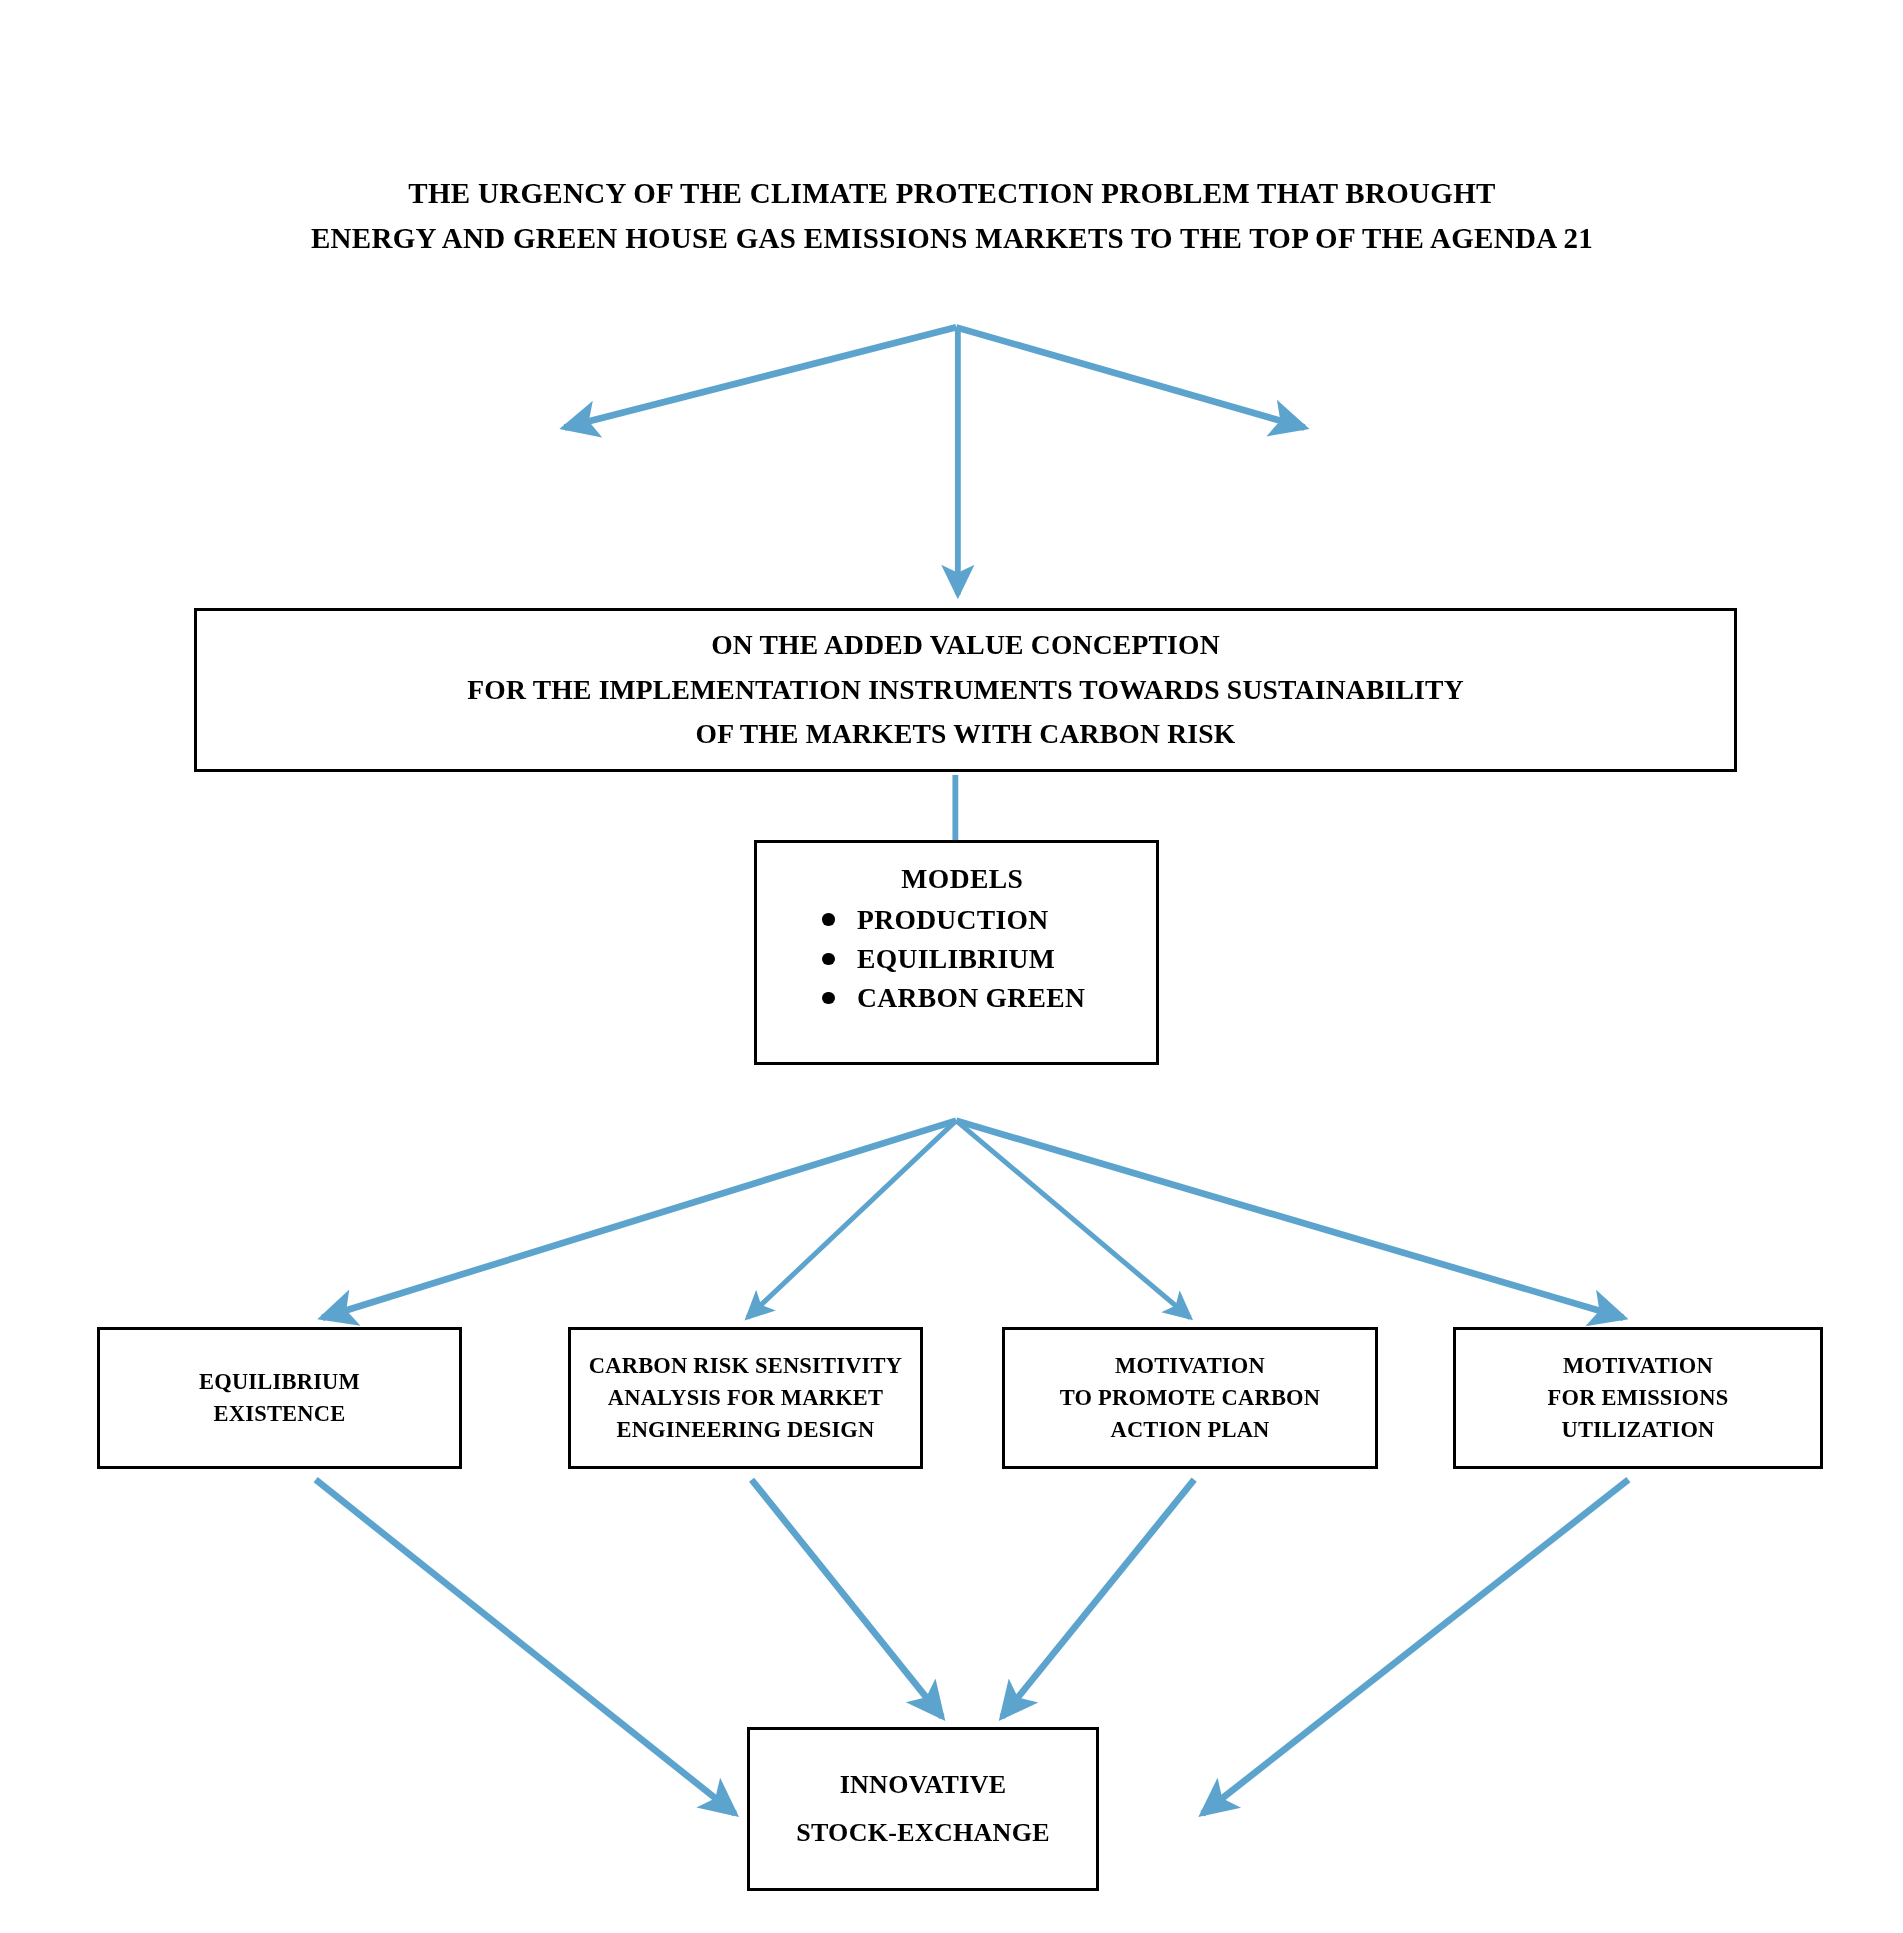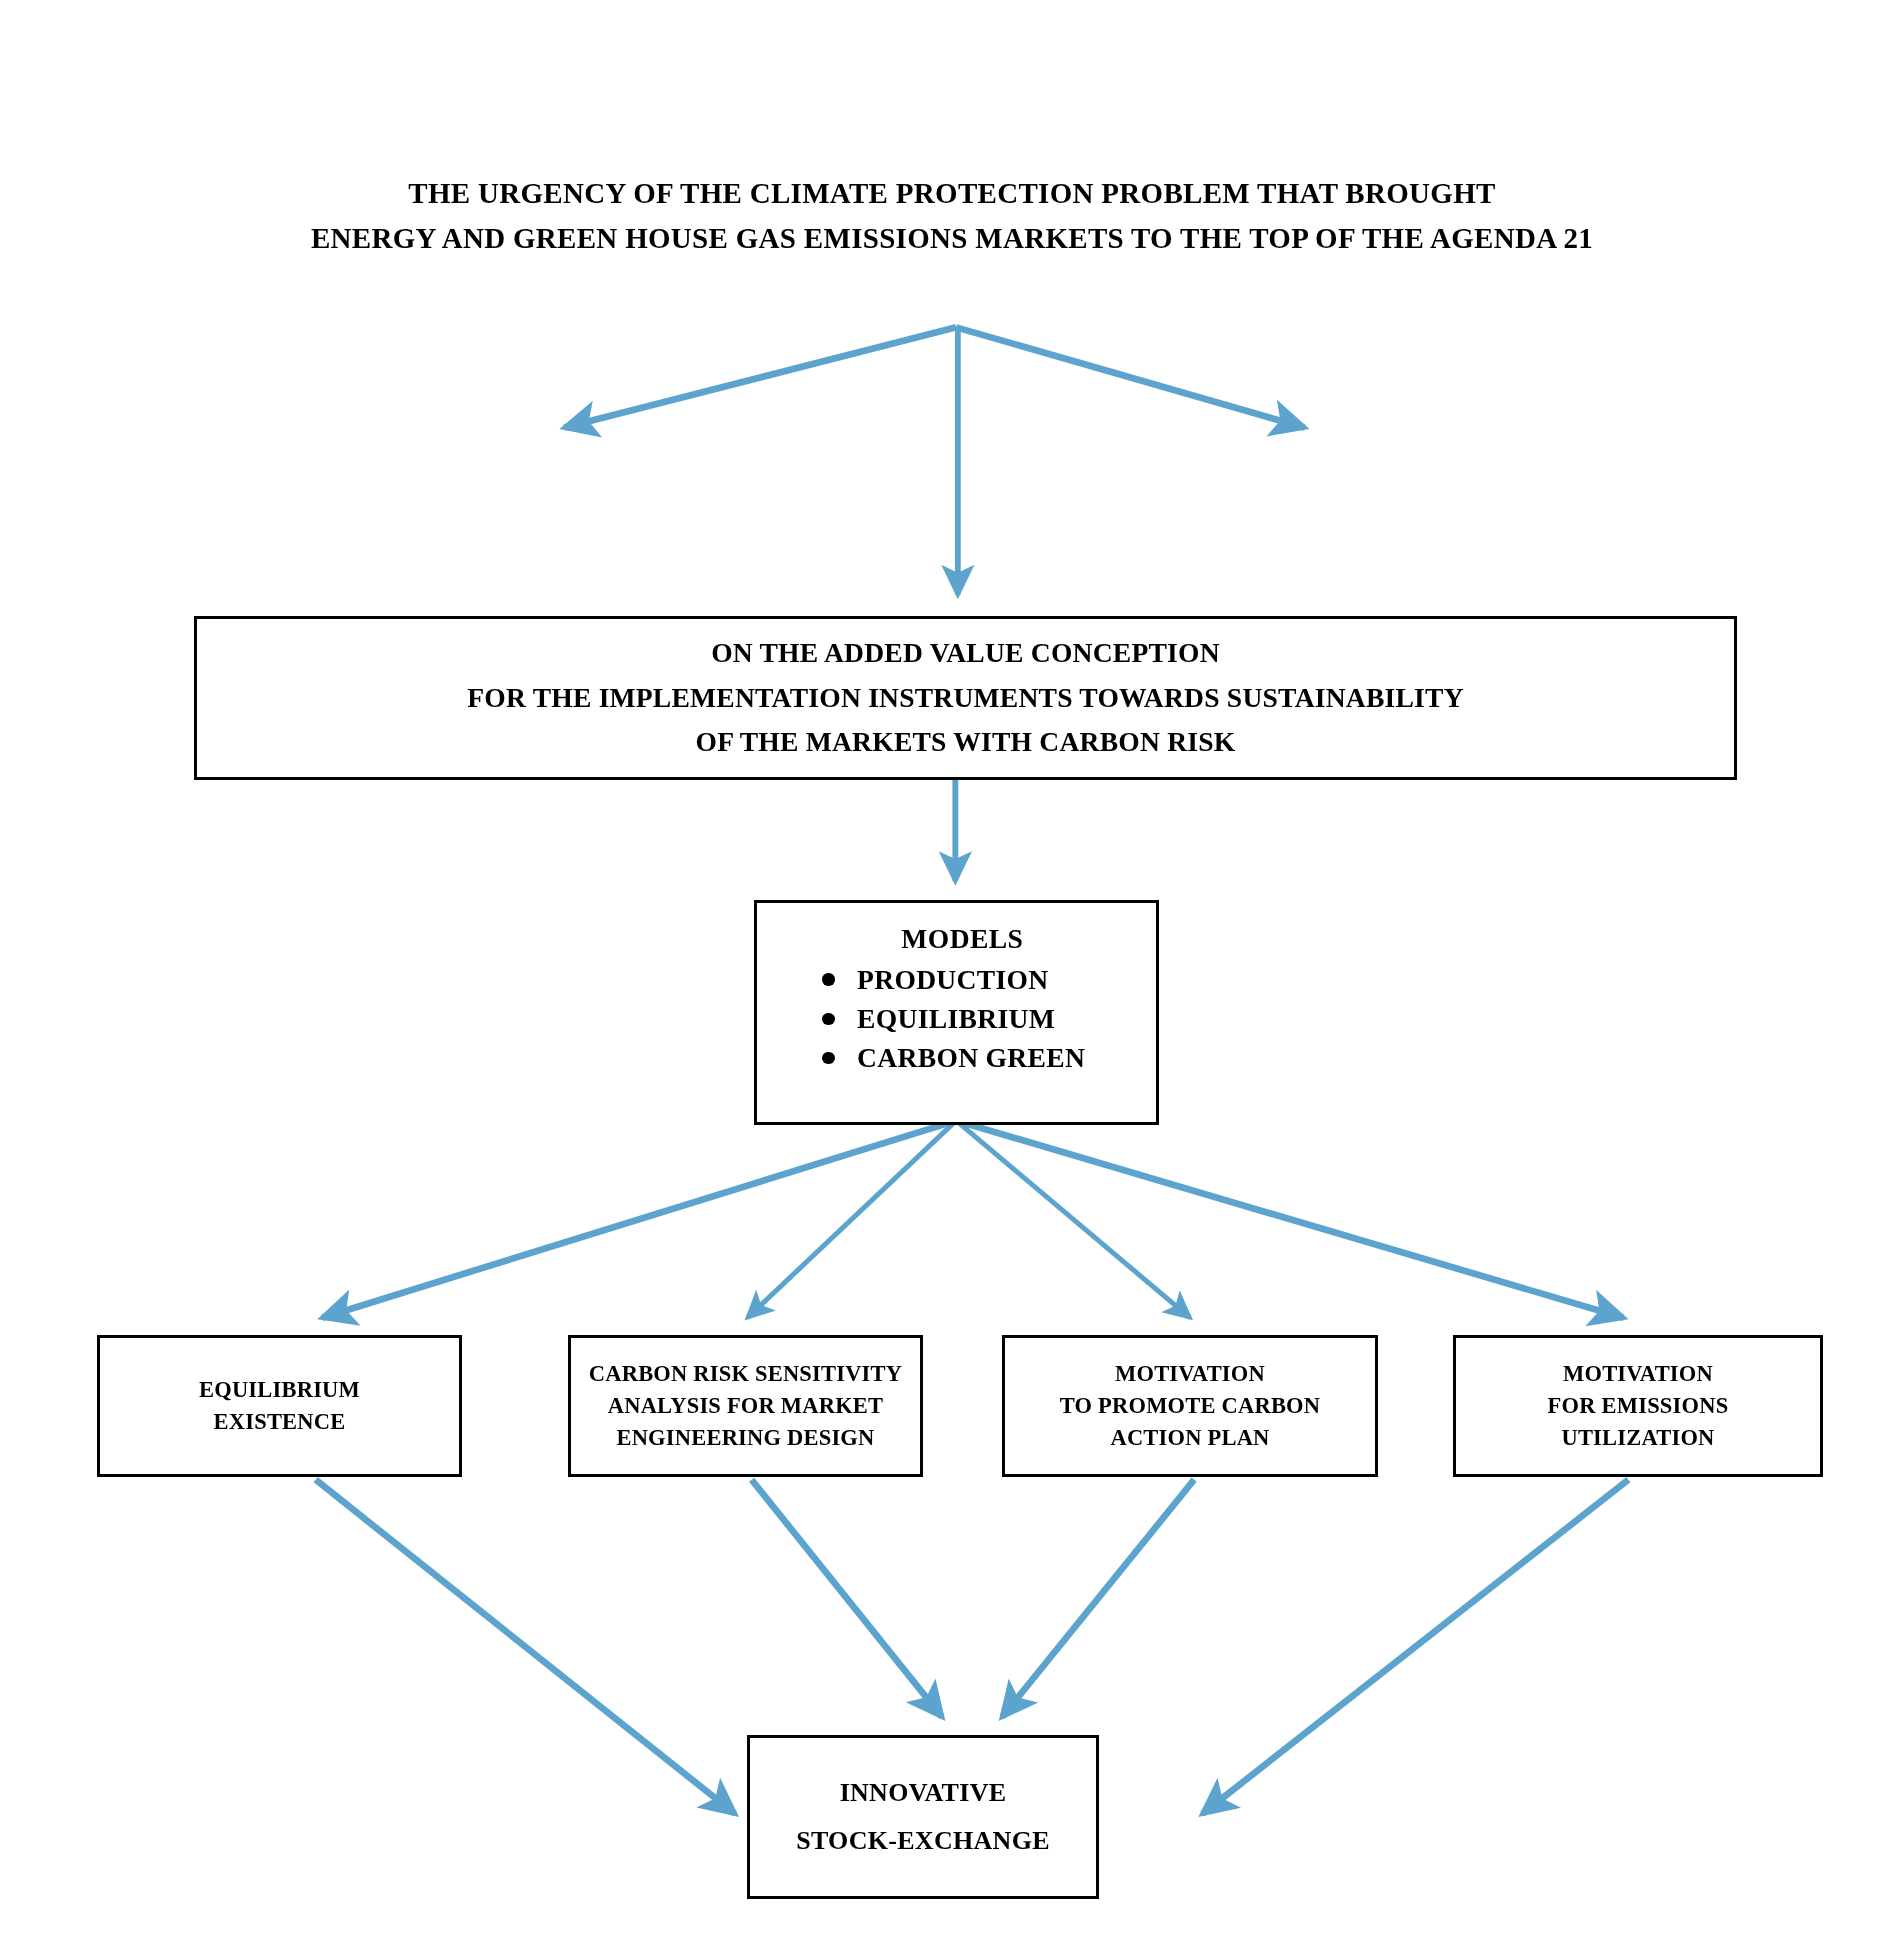--- a/index.html
+++ b/index.html
@@ -30,21 +30,20 @@
     background: #ffffff;
     box-sizing: border-box;
     display: flex;
     flex-direction: column;
     align-items: center;
     justify-content: center;
     text-align: center;
     font-weight: bold;
     color: #000000;
     z-index: 3;
-    margin-top: 8px;
   }
   .title-block {
     position: absolute;
     left: 0;
     top: 171px;
     width: 1904px;
     text-align: center;
     font-weight: bold;
     font-size: 29px;
     line-height: 1.55;
@@ -62,21 +61,21 @@
     height: 164px;
     font-size: 27.6px;
     line-height: 1.62;
     letter-spacing: 0.2px;
   }
   #box-added-value .bline { display: block; white-space: nowrap; }
 
   
   #box-models {
     left: 754px;
-    top: 892px;
+    top: 840px;
     width: 405px;
     height: 225px;
     font-size: 27.6px;
     justify-content: flex-start;
     padding-top: 20px;
   }
   #box-models .models-title {
     display: block;
     width: 100%;
     text-align: center;

